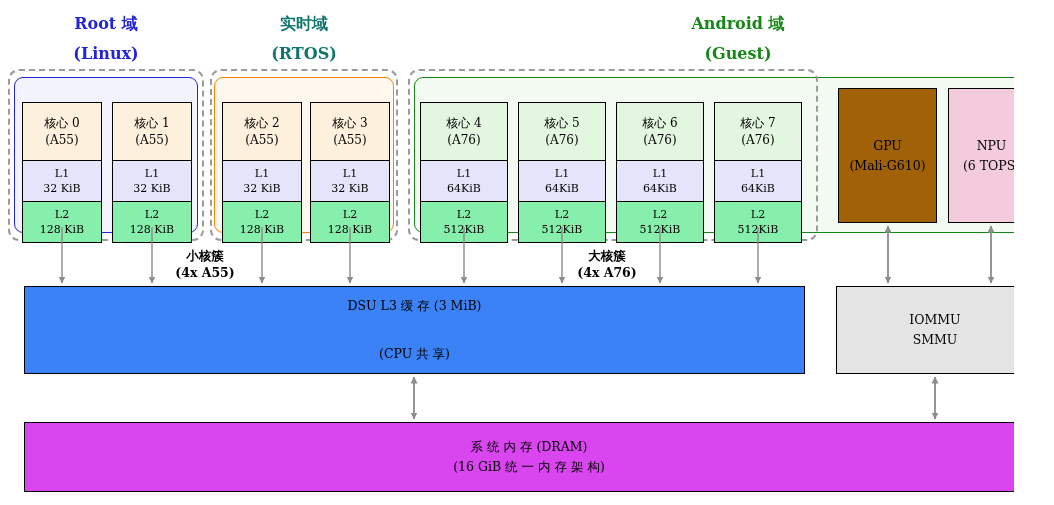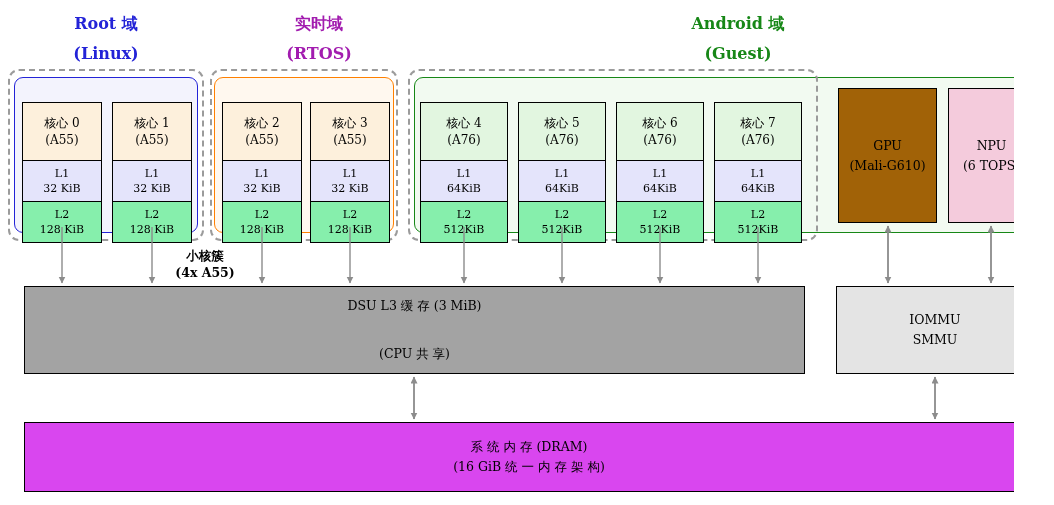--- a/index.html
+++ b/index.html
@@ -4,21 +4,21 @@
 <style>
   html,body{margin:0;padding:0;background:#ffffff;}
   #canvas{
     position:relative;width:1014px;height:505px;background:#ffffff;
     font-family:"DejaVu Serif","Liberation Serif",serif;color:#000;overflow:hidden;
   }
   
   .domain-title{position:absolute;top:9px;width:170px;text-align:center;
     font-weight:bold;font-size:16px;line-height:30px;}
   #title-root{left:21px;color:#2323d7;}
-  #title-rtos{left:234px;color:#a21caf;}
+  #title-rtos{left:219px;color:#0f766e;}
   #title-android{left:653px;color:#178717;}
   
   .dashed{position:absolute;border:2px dashed #9b9b9b;border-radius:11px;background:transparent;box-sizing:border-box;}
   #dash-root{left:8px;top:69px;width:196px;height:172px;}
   #dash-rtos{left:210px;top:69px;width:188px;height:172px;}
   #dash-android{left:408px;top:69px;width:410px;height:172px;}
   
   .cluster{position:absolute;border-radius:9px;box-sizing:border-box;}
   #cluster-root{left:14px;top:77px;width:184px;height:156px;border:1.5px solid #2323d7;background:#f3f3fd;}
   #cluster-rtos{left:214px;top:77px;width:180px;height:156px;border:1.5px solid #ff8000;background:#fff8ef;}
@@ -38,21 +38,21 @@
   
   .accel{position:absolute;top:88px;height:135px;border:1px solid #000;box-sizing:border-box;
     display:flex;flex-direction:column;justify-content:center;align-items:center;
     text-align:center;font-size:12.5px;line-height:20px;}
   #gpu{left:838px;width:99px;background:#a16207;}
   #npu{left:948px;width:87px;background:#f4cbdc;}
   
   .bigbox{position:absolute;border:1px solid #000;box-sizing:border-box;display:flex;
     flex-direction:column;justify-content:center;align-items:center;text-align:center;
     font-size:12.5px;line-height:20px;}
-  #l3{left:24px;top:286px;width:781px;height:88px;background:#a3a3a3;gap:28px;}
+  #l3{left:24px;top:286px;width:781px;height:88px;background:#3b82f6;gap:28px;}
   #iommu{left:836px;top:286px;width:198px;height:88px;background:#e4e4e4;}
   #dram{left:24px;top:422px;width:1010px;height:70px;background:#d946ef;}
   
   .cluster-label{position:absolute;top:247px;width:130px;text-align:center;
     font-weight:bold;font-size:12.5px;line-height:17px;color:#000;}
   #label-little{left:140px;}
   #label-big{left:542px;}
   
   #arrows{position:absolute;left:0;top:0;width:1054px;height:505px;pointer-events:none;}
 </style>
@@ -213,20 +213,24 @@
     <div>SMMU</div>
   </div>
   <div class="bigbox" id="dram">
     <div>系 统 内 存 (DRAM)</div>
     <div>(16 GiB 统 一 内 存 架 构)</div>
   </div>
 
   <div class="cluster-label" id="label-little">
     <div>小核簇</div>
     <div>(4x A55)</div>
+  </div>
+  <div class="cluster-label" id="label-big">
+    <div>大核簇</div>
+    <div>(4x A76)</div>
   </div>
 
   <svg id="arrows" width="1054" height="505" viewBox="0 0 1054 505" xmlns="http://www.w3.org/2000/svg">
     <defs>
       <marker id="ah" markerWidth="9" markerHeight="8" refX="6.5" refY="3.5" orient="auto" markerUnits="userSpaceOnUse">
         <path d="M0,0 L7,3.5 L0,7 Z" fill="#8c8c8c"></path>
       </marker>
     </defs>
     <g stroke="#8c8c8c" stroke-width="1.4">
       <line x1="62" y1="227" x2="62" y2="283" marker-end="url(#ah)"></line>

